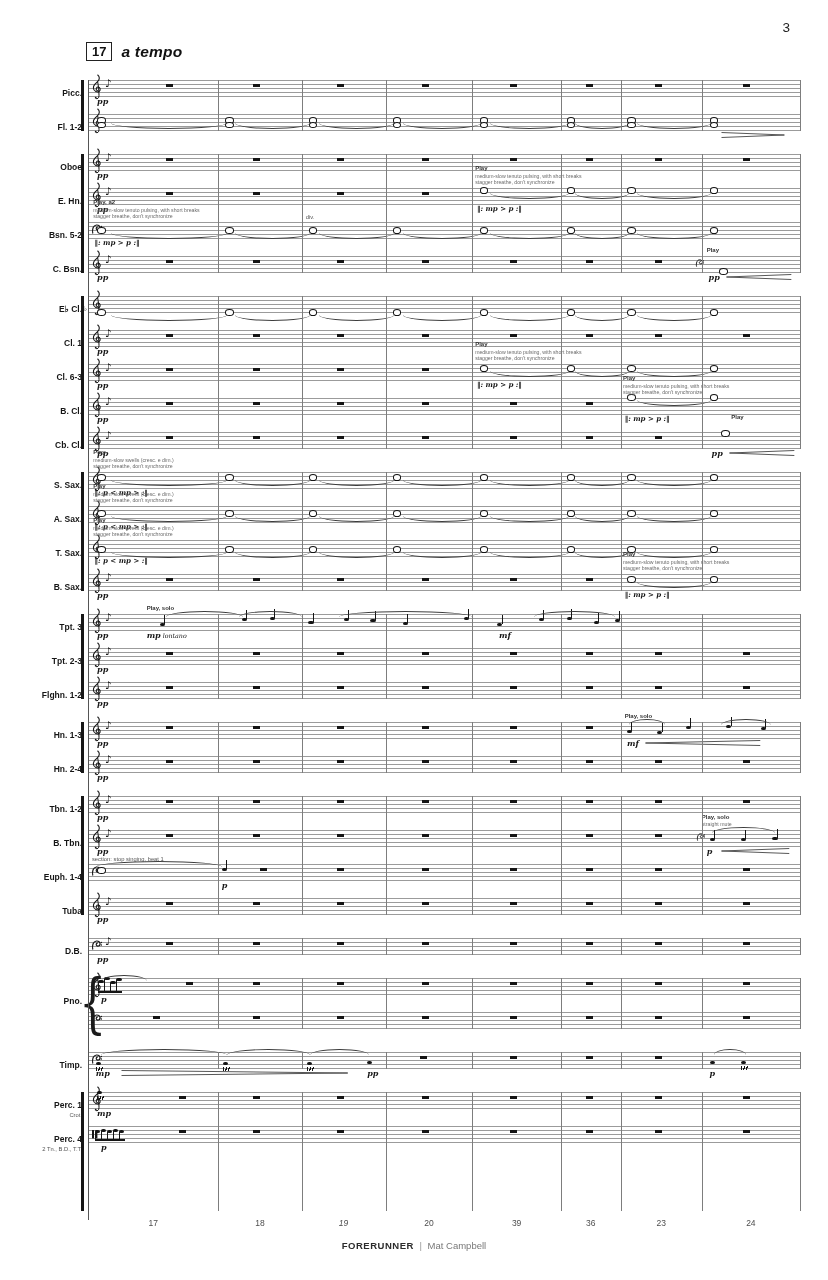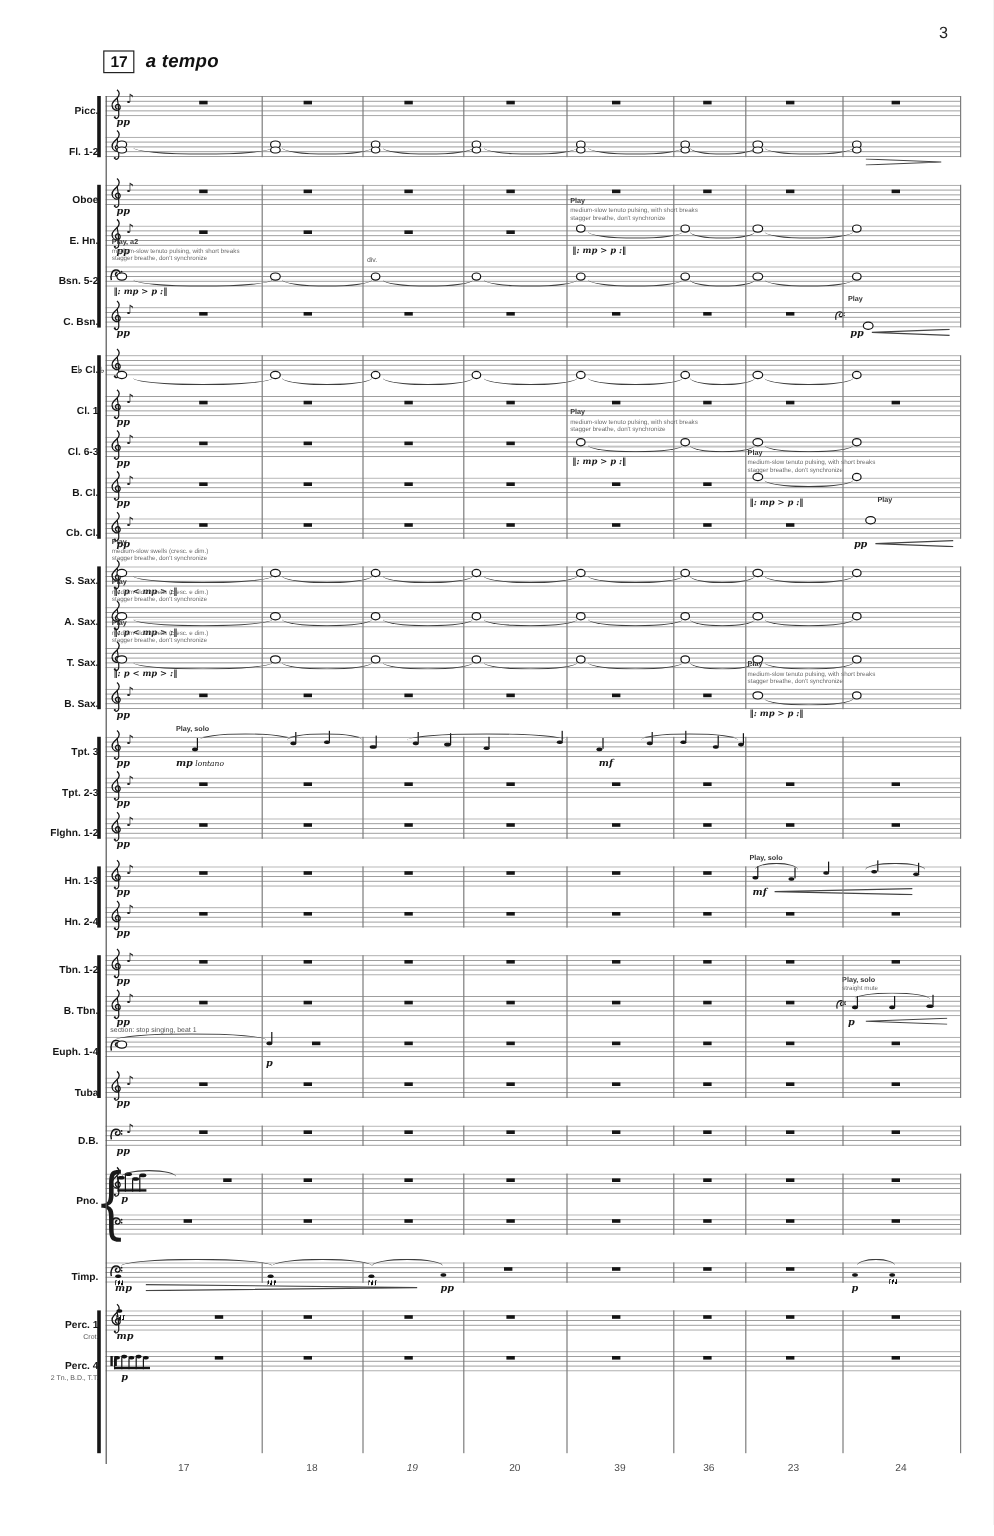--- a/index.html
+++ b/index.html
@@ -928,13 +928,18 @@
       <span style="left: 9.15%;">17</span>
       <span style="left: 24.15%;">18</span>
       <span style="left: 35.9%; font-style: italic;">19</span>
       <span style="left: 47.9%;">20</span>
       <span style="left: 60.2%;">39</span>
       <span style="left: 70.6%;">36</span>
       <span style="left: 80.5%;">23</span>
       <span style="left: 93.1%;">24</span>
     </div>
 
+  <div class="footer">
+    <span class="t">FORERUNNER</span>
+    <span class="s">|</span>
+    <span class="a">Mat Campbell</span>
+  </div>
 </div>
 
 </body></html>

